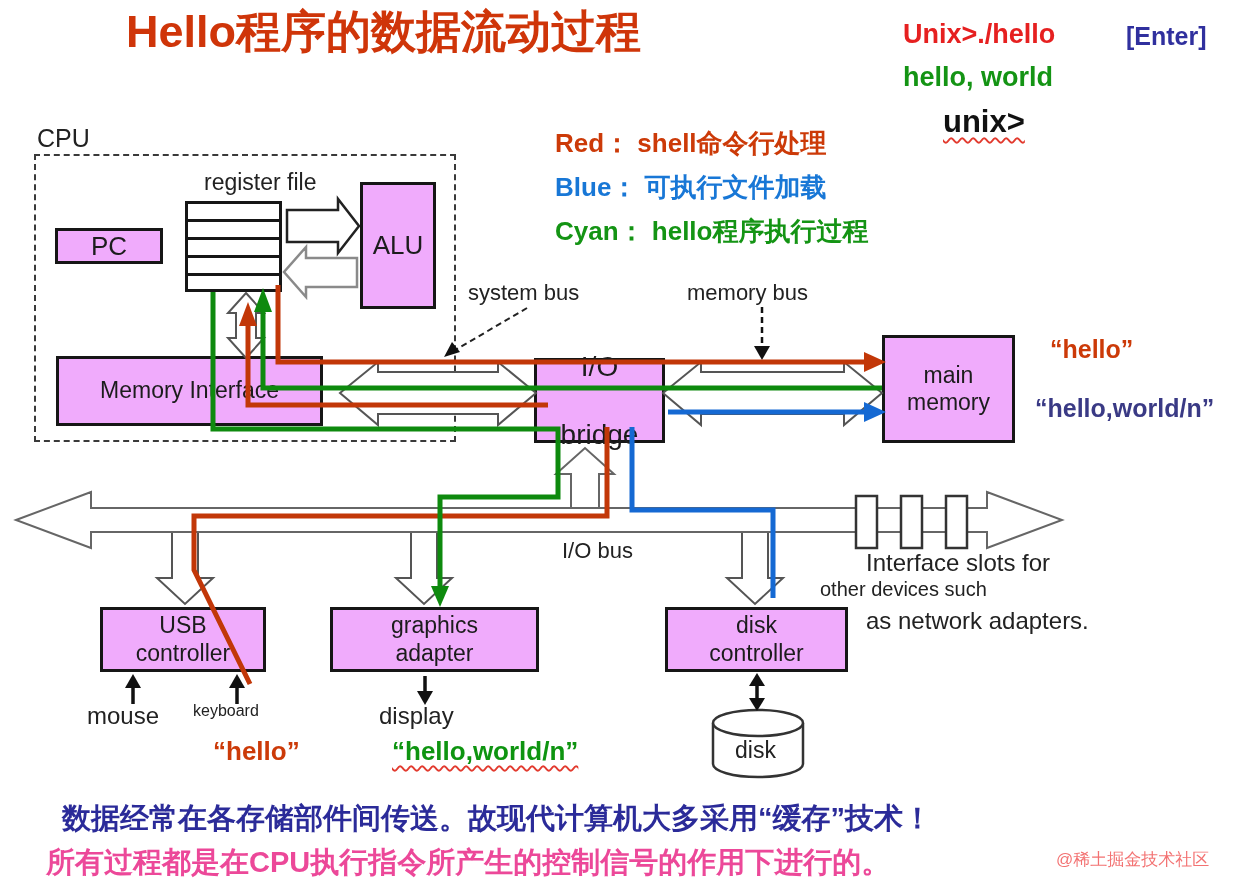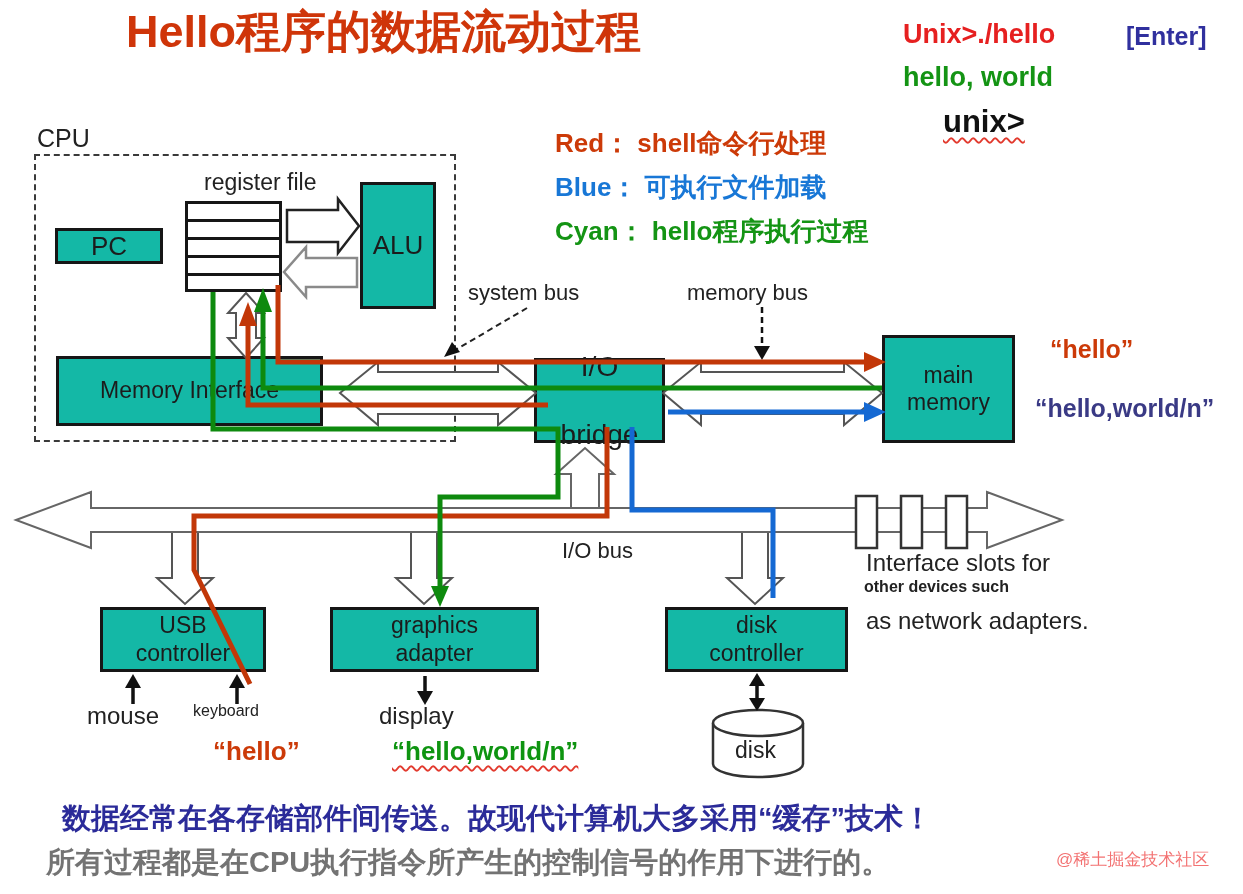--- a/index.html
+++ b/index.html
@@ -1,19 +1,19 @@
 <!DOCTYPE html>
 <html><head>
 <meta charset="utf-8">
 <style>
   html,body{margin:0;padding:0;background:#fff;}
   .stage{position:relative;width:1243px;height:894px;background:#ffffff;overflow:hidden;
          font-family:"Liberation Sans",sans-serif;}
   .lbl{position:absolute;white-space:nowrap;color:#222;font-family:"Liberation Sans",sans-serif;}
-  .box{position:absolute;background:#14b8a6;border:3px solid #161616;box-sizing:border-box;
+  .box{position:absolute;background:#f0abfc;border:3px solid #161616;box-sizing:border-box;
        display:flex;flex-direction:column;justify-content:center;
        text-align:center;color:#1c1c1c;line-height:1.18;z-index:1;}
   .dashed{position:absolute;border:2px dashed #3a3a3a;box-sizing:border-box;background:transparent;z-index:0;}
   .regstack{position:absolute;background:#fff;border:3px solid #161616;box-sizing:border-box;z-index:1;}
   .regline{position:absolute;left:0;width:100%;height:3px;background:#161616;}
   svg.overlay{position:absolute;left:0;top:0;z-index:2;}
   .toplayer{z-index:3;}
   .b{font-weight:bold;}
   .wavy{text-decoration-line:underline;text-decoration-style:wavy;text-decoration-color:#e23a2e;
         text-decoration-thickness:1.5px;text-underline-offset:5px;}
@@ -142,28 +142,28 @@
   <div class="lbl toplayer" style="left:164px;top:169px;font-size:23px;margin-left:40px;">register file</div>
 
   <div class="lbl toplayer" style="left:468px;top:280px;font-size:22px;">system bus</div>
   <div class="lbl toplayer" style="left:687px;top:280px;font-size:22px;">memory bus</div>
   <div class="lbl toplayer" style="left:562px;top:538px;font-size:22px;">I/O bus</div>
 
   <div class="lbl toplayer b" style="left:1050px;top:335px;font-size:25px;color:#cc3a08;">“hello”</div>
   <div class="lbl toplayer b" style="left:1035px;top:394px;font-size:25px;color:#3a3a85;">“hello,world/n”</div>
 
   <div class="lbl toplayer" style="left:866px;top:549px;font-size:24px;">Interface slots for</div>
-  <div class="lbl toplayer" style="left:864px;top:578px;font-size:16px;font-weight:bold;">other devices such</div>
+  <div class="lbl toplayer" style="left:820px;top:578px;font-size:20px;">other devices such</div>
   <div class="lbl toplayer" style="left:866px;top:607px;font-size:24px;">as network adapters.</div>
 
   <div class="lbl toplayer" style="left:87px;top:702px;font-size:24px;">mouse</div>
   <div class="lbl toplayer" style="left:193px;top:702px;font-size:16px;">keyboard</div>
   <div class="lbl toplayer" style="left:379px;top:702px;font-size:24px;">display</div>
   <div class="lbl toplayer" style="left:735px;top:737px;font-size:23px;">disk</div>
 
   <div class="lbl toplayer b" style="left:213px;top:736px;font-size:26px;color:#cc3a08;">“hello”</div>
   <div class="lbl toplayer b wavy" style="left:392px;top:736px;font-size:26px;color:#0e9410;">“hello,world/n”</div>
 
   <div class="lbl toplayer b" style="left:62px;top:799px;font-size:29px;color:#2b2b99;">数据经常在各存储部件间传送。故现代计算机大多采用“缓存”技术！</div>
-  <div class="lbl toplayer b" style="left:46px;top:843px;font-size:29px;color:#737373;">所有过程都是在CPU执行指令所产生的控制信号的作用下进行的。</div>
+  <div class="lbl toplayer b" style="left:46px;top:843px;font-size:29px;color:#ec4899;">所有过程都是在CPU执行指令所产生的控制信号的作用下进行的。</div>
   <div class="lbl toplayer watermark" style="left:1056px;top:848px;font-size:17px;color:#ef4444;">@稀土掘金技术社区</div>
 
 </div>
 
 </body></html>

